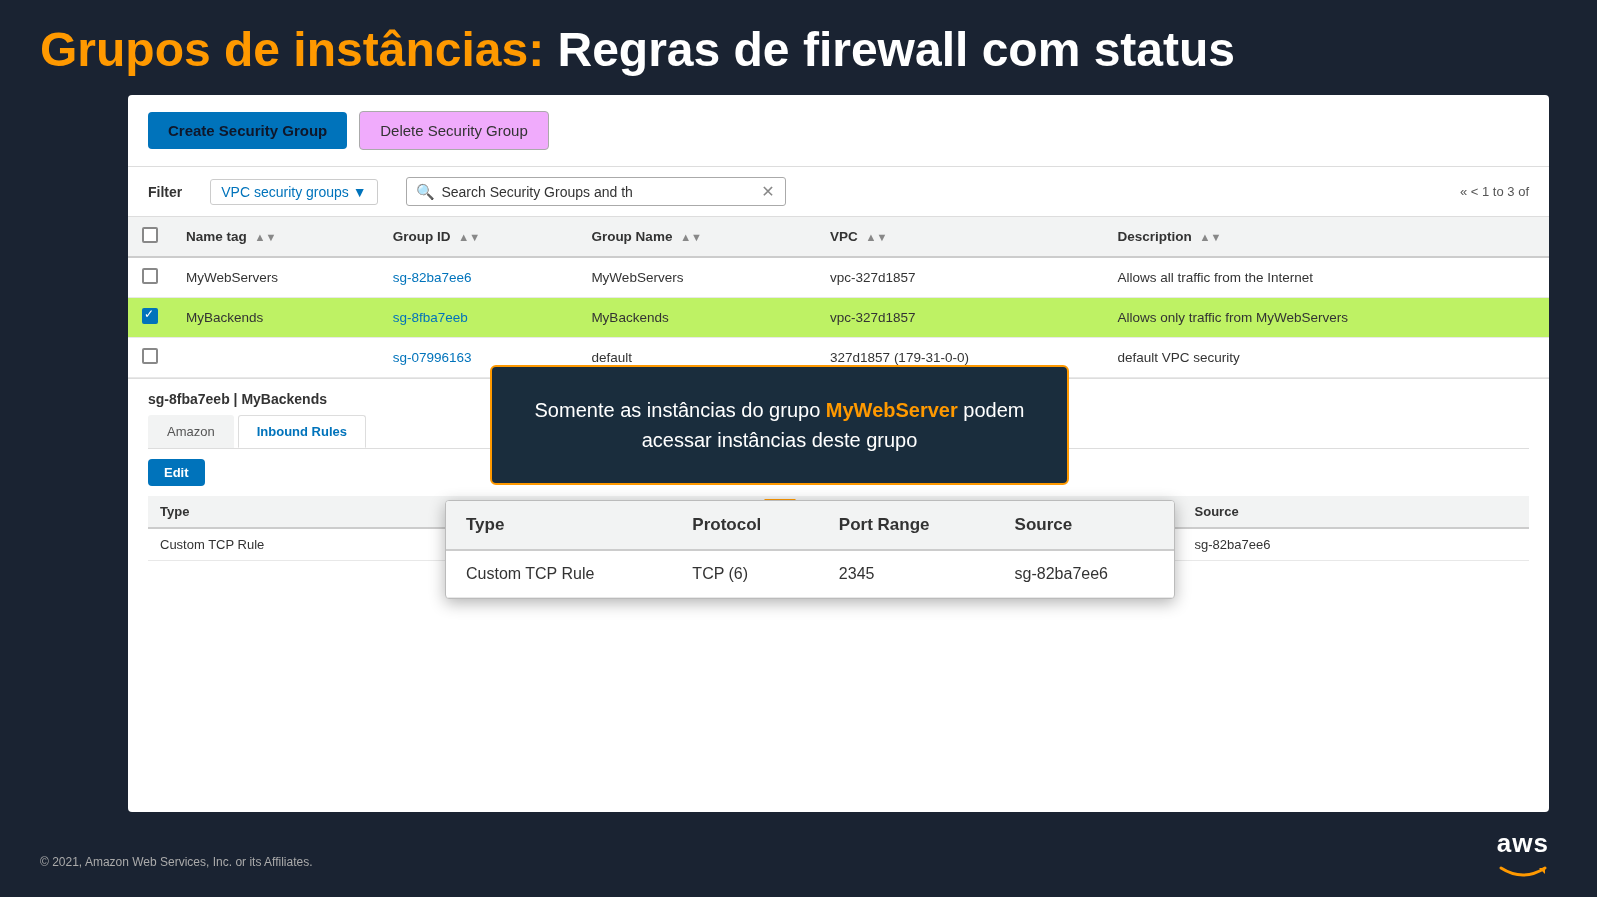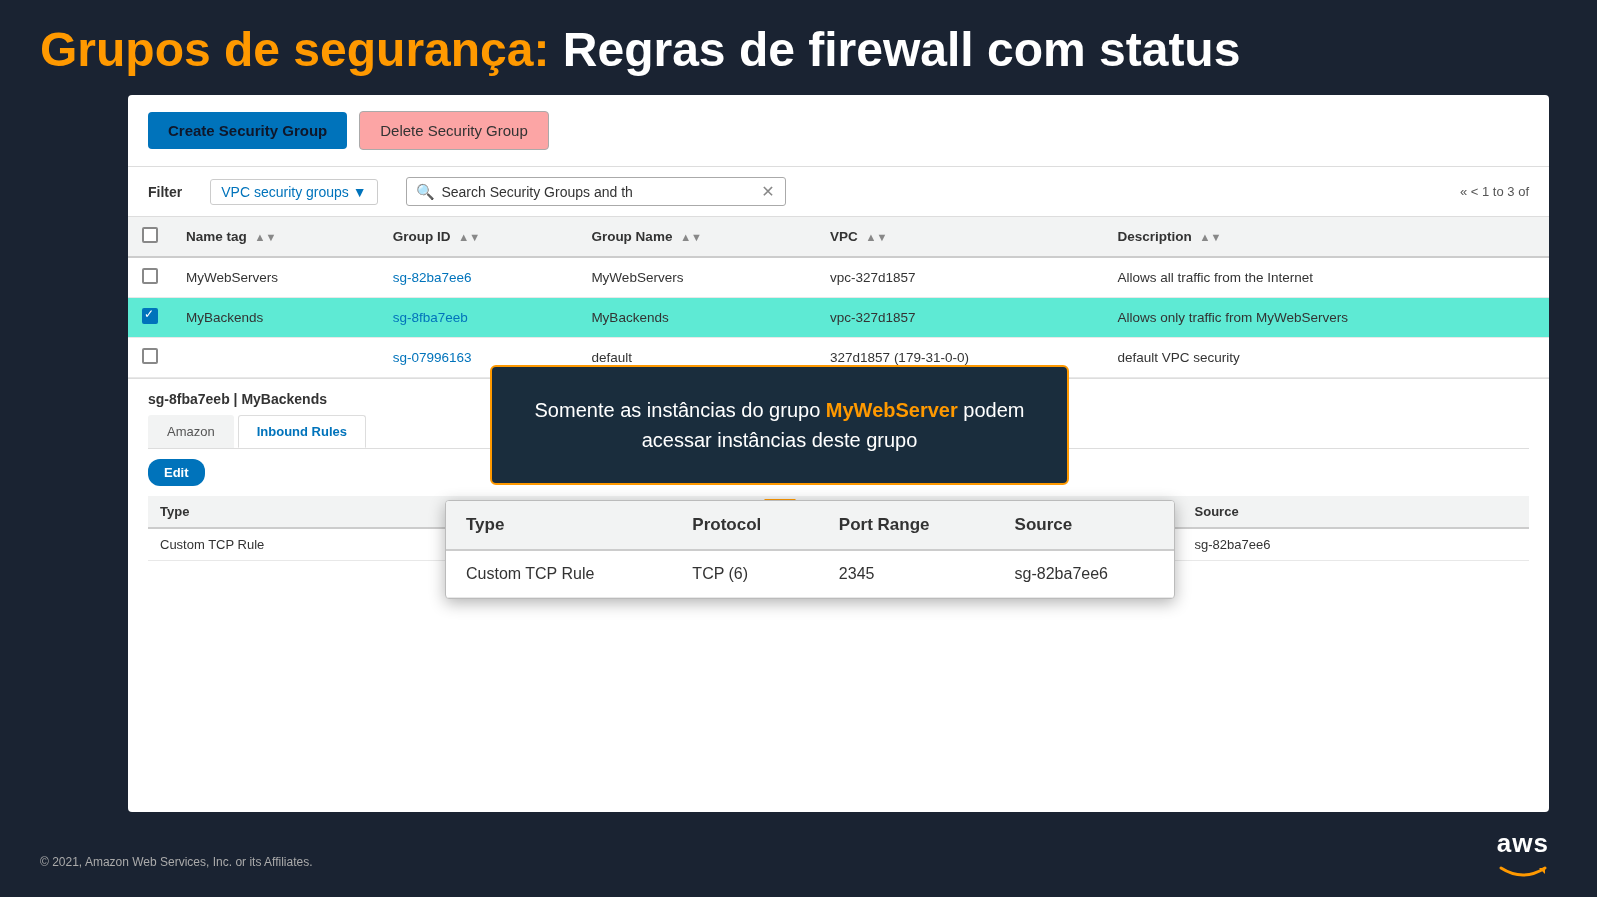--- a/index.html
+++ b/index.html
@@ -50,21 +50,21 @@
       background: #0073bb;
       color: #0f172a;
       border: none;
       padding: 10px 20px;
       font-size: 15px;
       font-weight: bold;
       border-radius: 4px;
       cursor: pointer;
     }
     .btn-secondary {
-      background: #fca5a5;
+      background: #f0abfc;
       color: #333;
       border: 1px solid #aaa;
       padding: 10px 20px;
       font-size: 15px;
       border-radius: 4px;
       cursor: pointer;
     }
 
     
     .filter-row {
@@ -139,21 +139,21 @@
       font-size: 11px;
       margin-left: 4px;
     }
     table.sg-table td {
       padding: 10px 14px;
       border-bottom: 1px solid #e8e8e8;
       color: #333;
       vertical-align: middle;
     }
     table.sg-table tbody tr.selected {
-      background: #5eead4;
+      background: #bef264;
       padding-left: 26px;
     }
     .checkbox-cell {
       width: 30px;
       text-align: center;
     }
     .checkbox-checked {
       display: inline-block;
       width: 16px;
       height: 16px;
@@ -211,21 +211,21 @@
       border-bottom-color: #fff;
       font-weight: 600;
     }
     .edit-btn {
       background: #0073bb;
       color: #fff;
       border: none;
       padding: 6px 16px;
       font-size: 13px;
       font-weight: bold;
-      border-radius: 12px;
+      border-radius: 4px;
       cursor: pointer;
       margin-bottom: 10px;
     }
     table.inbound-table {
       width: 100%;
       border-collapse: collapse;
       font-size: 13px;
     }
     table.inbound-table th {
       text-align: left;
@@ -335,21 +335,21 @@
       bottom: 28px;
       left: 40px;
       font-size: 12px;
       color: #aaa;
     }
   </style>
 </head>
 <body>
 
 <div class="page-title">
-  <span class="highlight">Grupos de segurança:</span><span> Regras de firewall com status</span>
+  <span class="highlight">Grupos de instâncias:</span><span> Regras de firewall com status</span>
 </div>
 
 <div class="main-panel">
 
   <div class="toolbar">
     <button class="btn-primary">Create Security Group</button>
     <button class="btn-secondary">Delete Security Group</button>
   </div>
 
   <div class="filter-row">

